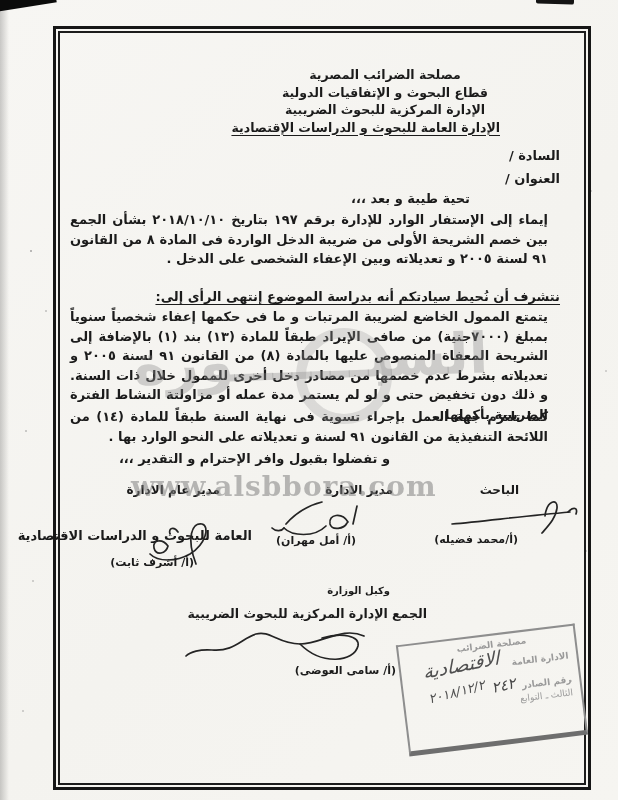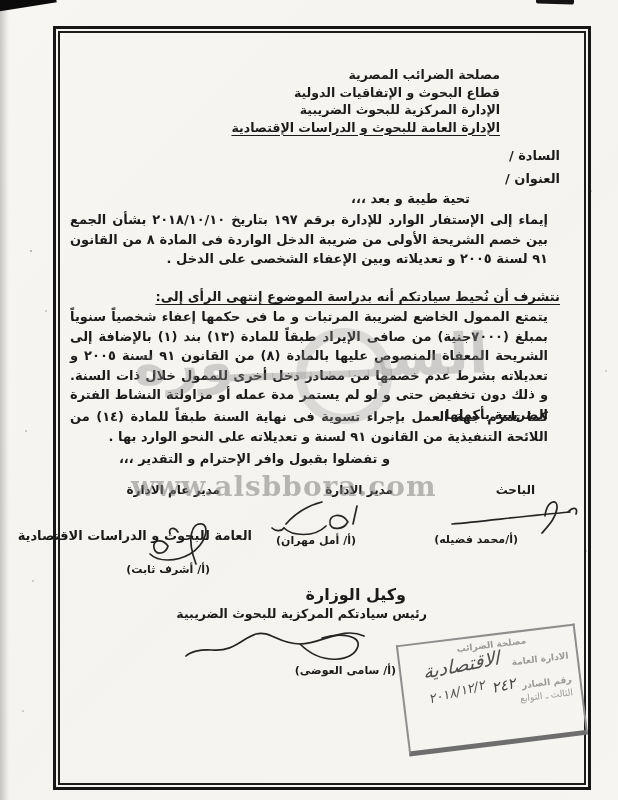--- a/index.html
+++ b/index.html
@@ -22,21 +22,21 @@
   .speckles{position:absolute;left:30px;top:250px;width:2px;height:2px;background:rgba(110,110,110,.45);
     box-shadow: -5px 180px 0 rgba(120,120,120,.35), 2px 330px 0 rgba(120,120,120,.3),
       560px -60px 0 rgba(120,120,120,.3), 575px 120px 0 rgba(130,130,130,.3),
       555px 300px 0 rgba(130,130,130,.3), 15px 60px 0 rgba(130,130,130,.35),
       540px 430px 0 rgba(130,130,130,.3), -8px 460px 0 rgba(120,120,120,.3);}
   
   .frame{position:absolute;left:53px;top:26px;width:538px;height:764px;border:3px solid #161616;}
   .frame::after{content:"";position:absolute;inset:2px;border:2px solid #1c1c1c;}
   
   .t{position:absolute;font-size:13px;font-weight:bold;line-height:19.5px;text-align:right;}
-  .header-block{position:absolute;top:66px;right:118px;width:230px;
+  .header-block{position:absolute;top:66px;right:118px;width:230px;text-align:center;
     font-size:12.5px;font-weight:bold;line-height:17.5px;}
   .header-block .u{text-decoration:underline;text-underline-offset:3px;}
   .hline{white-space:nowrap;}
   .addr-sada{top:146px;right:58px;}
   .addr-anwan{top:169px;right:58px;}
   .greeting{top:189px;right:148px;}
   .para{right:70px;left:70px;text-align:justify;text-align-last:right;}
   .p1{top:210px;}
   .p2head{top:287px;right:58px;text-decoration:underline;text-underline-offset:3px;}
   .p2{top:307px;}
@@ -86,21 +86,21 @@
   <div class="t addr-sada">السادة /</div>
   <div class="t addr-anwan">العنوان /</div>
   <div class="t greeting">تحية طيبة و بعد ،،،</div>
 
   <div class="t para p1">إيماء إلى الإستفار الوارد للإدارة برقم ١٩٧ بتاريخ ٢٠١٨/١٠/١٠ بشأن الجمع بين خصم الشريحة الأولى من ضريبة الدخل الواردة فى المادة ٨ من القانون ٩١ لسنة ٢٠٠٥ و تعديلاته وبين الإعفاء الشخصى على الدخل .</div>
   <div class="t p2head">نتشرف أن نُحيط سيادتكم أنه بدراسة الموضوع إنتهى الرأى إلى:</div>
   <div class="t para p2">يتمتع الممول الخاضع لضريبة المرتبات و ما فى حكمها إعفاء شخصياً سنوياً بمبلغ (٧٠٠٠جنية) من صافى الإيراد طبقاً للمادة (١٣) بند (١) بالإضافة إلى الشريحة المعفاة المنصوص عليها بالمادة (٨) من القانون ٩١ لسنة ٢٠٠٥ و تعديلاته بشرط عدم خصمها من مصادر دخل أخرى للممول خلال ذات السنة. و ذلك دون تخفيض حتى و لو لم يستمر مدة عمله أو مزاولتة النشاط الفترة الضريبية بأكملها .</div>
   <div class="t para p3">كما تلتزم جهة العمل بإجراء تسوية فى نهاية السنة طبقاً للمادة (١٤) من اللائحة التنفيذية من القانون ٩١ لسنة و تعديلاته على النحو الوارد بها .</div>
   <div class="t closing">و تفضلوا بقبول وافر الإحترام و التقدير ،،،</div>
 
-  <div class="sig-title" style="top:483px;right:83px;">الباحث</div>
+  <div class="sig-title" style="top:483px;right:99px;">الباحث</div>
   <div class="sig-title" style="top:483px;right:225px;">مدير الادارة</div>
   <div class="sig-title" style="top:483px;right:398px;">مدير عام الادارة</div>
   <div class="sig-title" style="top:528px;right:366px;font-size:13px;">العامة للبحوث و الدراسات الاقتصادية</div>
 
   <svg class="sig-svg" style="left:450px;top:494px;" width="130" height="42" viewBox="0 0 130 42">
     <path d="M2,30 C35,27 75,22 120,18"></path>
     <path d="M95,22 C97,6 108,4 107,14 C106,24 98,32 92,39"></path>
     <path d="M118,18 C124,12 128,14 126,20"></path>
   </svg>
   <svg class="sig-svg" style="left:262px;top:498px;" width="105" height="42" viewBox="0 0 105 42">
@@ -115,24 +115,24 @@
     <path d="M40,28 C34,20 24,22 26,30 C28,38 38,36 40,28"></path>
     <path d="M50,14 C46,8 40,10 42,16"></path>
   </svg>
   <svg class="sig-svg" style="left:182px;top:622px;" width="185" height="48" viewBox="0 0 185 48">
     <path d="M182,14 C160,4 140,22 118,22 C96,22 88,8 74,12 C60,16 52,30 30,28 C18,27 8,30 4,34"></path>
     <path d="M118,22 C140,44 172,40 176,24 C178,14 160,10 140,16"></path>
   </svg>
 
   <div class="sig-name" style="top:533px;right:100px;">(أ/محمد فضيله)</div>
   <div class="sig-name" style="top:534px;right:262px;">(أ/ أمل مهران)</div>
-  <div class="sig-name" style="top:556px;right:408px;margin-top:7px;">(أ/ أشرف ثابت)</div>
+  <div class="sig-name" style="top:556px;right:424px;">(أ/ أشرف ثابت)</div>
 
-  <div class="sig-title" style="top:585px;right:212px;font-size:16px;">وكيل الوزارة</div>
-  <div class="sig-title" style="top:606px;right:191px;font-size:12.5px;">رئيس سيادتكم المركزية للبحوث الضريبية</div>
+  <div class="sig-title" style="top:585px;right:228px;font-size:10px;">وكيل الوزارة</div>
+  <div class="sig-title" style="top:606px;right:191px;font-size:12.5px;">الجمع الإدارة المركزية للبحوث الضريبية</div>
   <div class="sig-name" style="top:664px;right:222px;">(أ/ سامى العوضى)</div>
 
   <div class="stamp">
     <div class="faint" style="margin-right:40px;">مصلحة الضرائب</div>
     <div class="row">
       <span class="faint">الادارة العامة</span>
       <span class="hw-big">الاقتصادية</span>
     </div>
     <div class="row" style="margin-top:4px;">
       <span class="faint">رقم الصادر</span>

